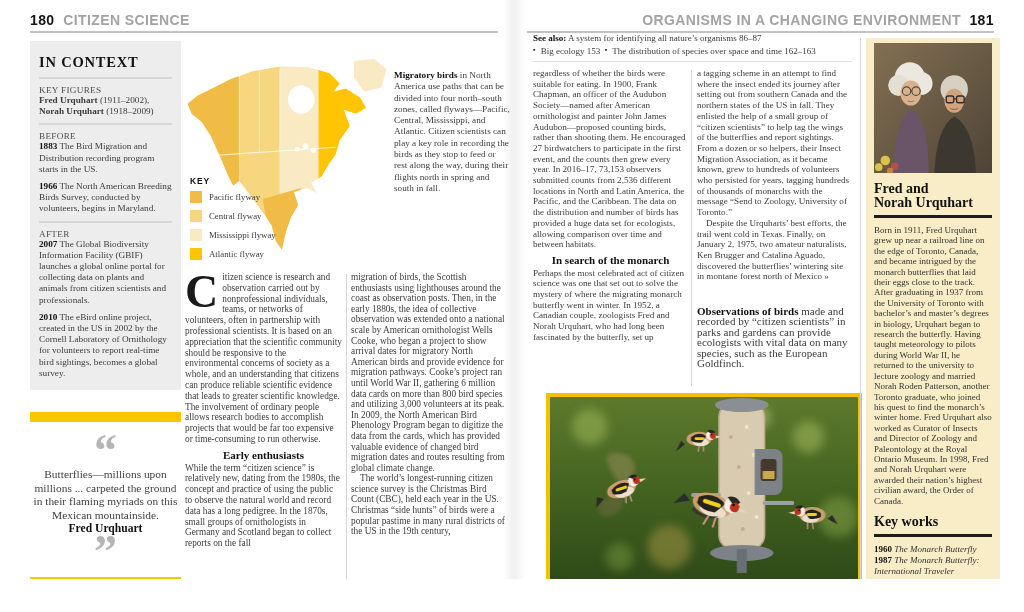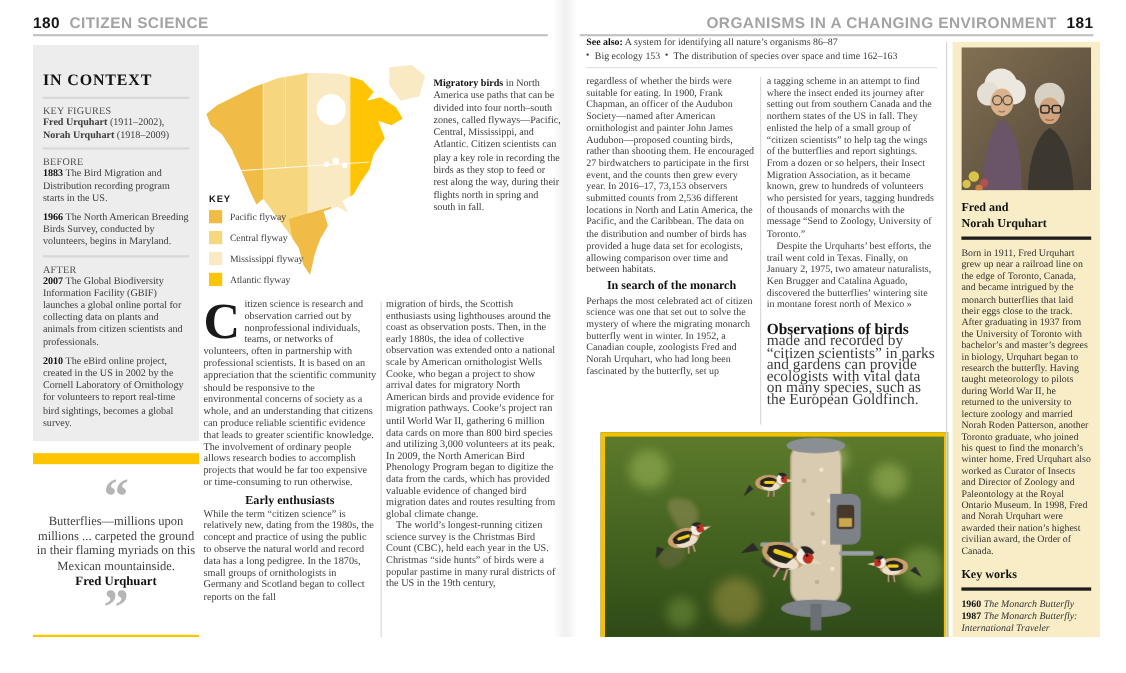--- a/index.html
+++ b/index.html
@@ -15,21 +15,21 @@
   .runhead .num { color:#141414; }
   .runhead .title { color:#a3a3a3; }
   .headrule { position:absolute; top:31px; height:2px; background:#c3c3c3; }
   #headrule-left { left:30px; width:468px; }
   #headrule-right { left:527px; width:467px; }
   
   #gutter { position:absolute; left:503px; top:0; width:22px; height:612px;
     background:linear-gradient(90deg, rgba(0,0,0,0) 0%, rgba(0,0,0,0.06) 45%, rgba(0,0,0,0.06) 55%, rgba(0,0,0,0) 100%); }
 
   
-  #incontext { position:absolute; left:30px; top:41px; width:151px; background:#ededed; padding:24px 9px 11px; }
+  #incontext { position:absolute; left:30px; top:41px; width:151px; background:#ededed; padding:13px 9px 11px; }
   #incontext h2 { font-size:14.5px; letter-spacing:.8px; color:#121212; font-weight:bold; }
   .ic-rule { height:2px; background:#d8d8d8; margin:6px 0 6px; }
   .ic-label { font-size:9.2px; color:#4f4f4f; letter-spacing:.3px; }
   .ic-text { font-size:9.2px; line-height:11.2px; color:#3c3c3c; }
   .ic-entry { margin-top:6px; }
   .yr { color:#111; font-weight:bold; }
 
   
   #quote-block { position:absolute; left:30px; top:412px; width:151px; text-align:center; }
   .qbar { height:10px; background:#FDC500; }
@@ -65,27 +65,27 @@
 
   
   #see-also { position:absolute; left:533px; top:33px; width:330px; font-size:9px; line-height:11.5px; color:#3c3c3c; }
   #see-also b { color:#111; }
   .bullet { font-size:7px; vertical-align:1.5px; margin:0 3px 0 0; color:#222; }
   #sa-rule { position:absolute; left:533px; top:61px; width:319px; height:1px; background:#e0e0e0; }
 
   
   #bird-photo { position:absolute; left:546px; top:393px; width:316px; height:190px; border:4px solid #F2C200; background:#4c6b22; }
   #bird-photo svg { display:block; width:100%; height:100%; }
-  .photo-caption { margin-top:14px; font-size:14px; line-height:10.4px; }
+  .photo-caption { margin-top:24px; font-size:11px; line-height:10.4px; }
   .photo-caption b { color:#111; }
 
   
   #bio-panel { position:absolute; left:866px; top:38px; width:134px; height:550px; background:#F8EDC6; padding:5px 8px 0; }
   #bio-photo { width:118px; height:130px; margin-bottom:9px; display:block; }
-  #bio-panel h3 { font-size:11px; line-height:14px; font-weight:bold; color:#111; }
+  #bio-panel h3 { font-size:14px; line-height:14px; font-weight:bold; color:#111; }
   .bio-rule { height:3px; background:#1d1d1d; margin:5px 0 7px; }
   .bio-text { font-size:9px; line-height:10.4px; color:#333; }
   .works-head { margin-top:9px; }
   .work { font-size:9px; line-height:11px; color:#333; }
   .work b { color:#111;margin-top:24px; }
 </style>
 </head>
 <body>
 
 <div id="spread">

